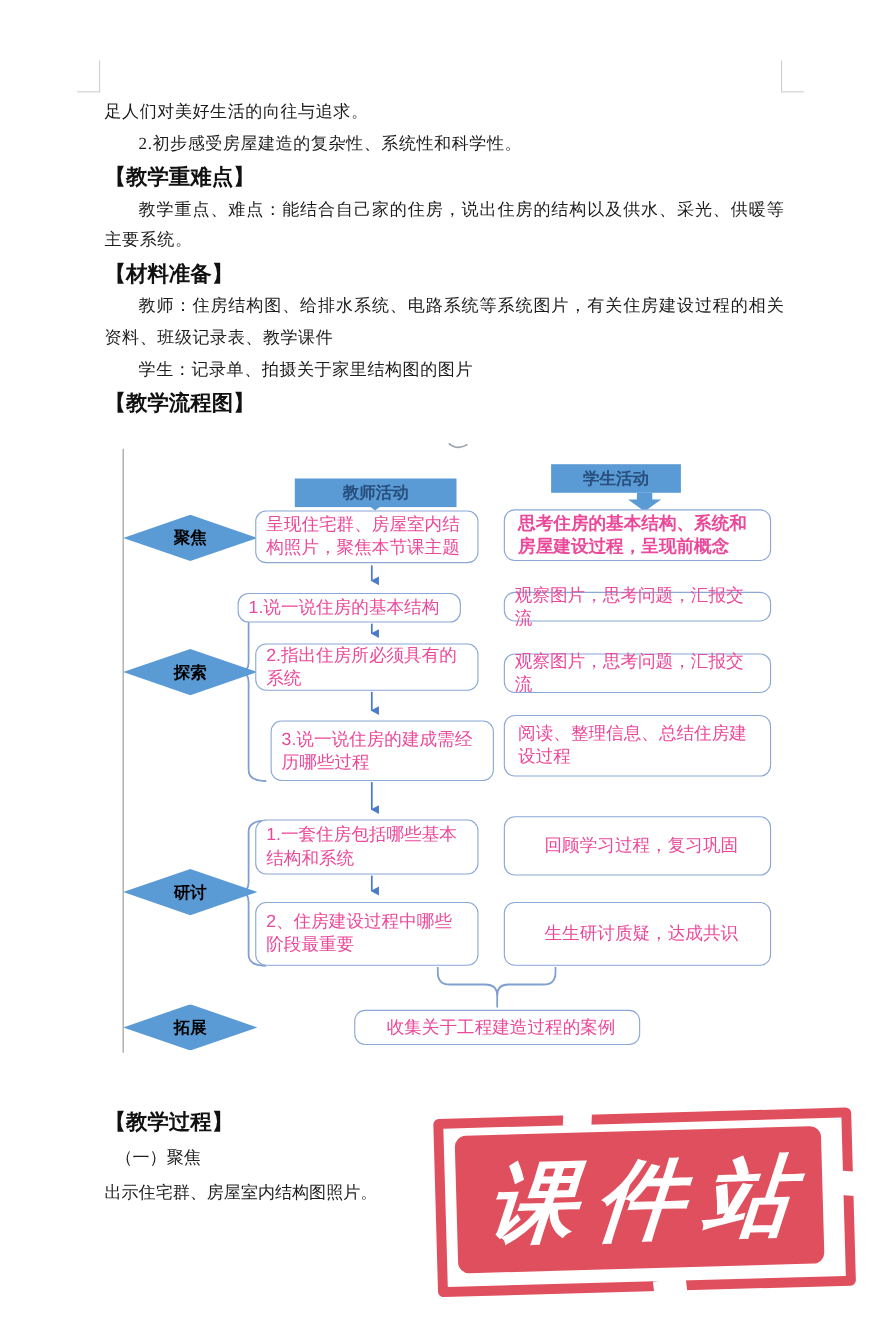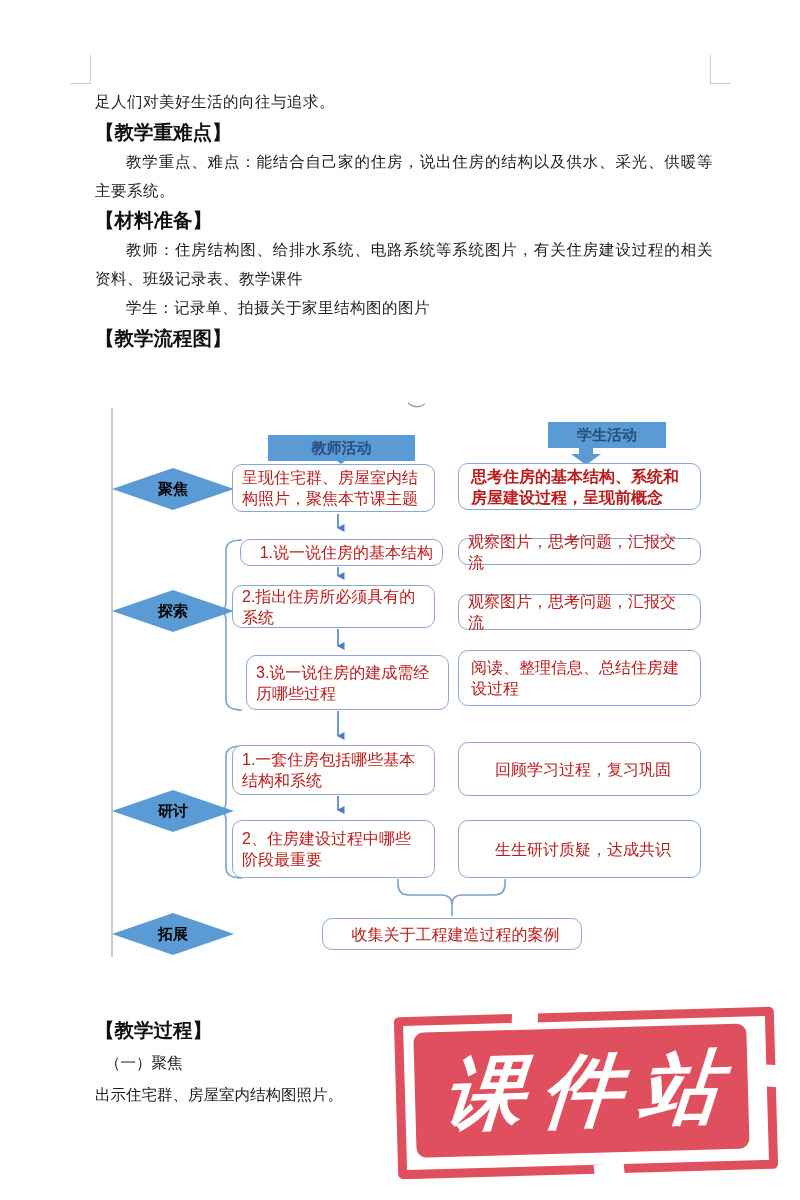--- a/index.html
+++ b/index.html
@@ -26,30 +26,30 @@
   .flow svg.wires { position:absolute; left:0; top:0; }
 
   .colhead { position:absolute; background:#5b9bd5; color:#274f7d;
              display:flex; align-items:center; justify-content:center;
              font-size:15px; font-weight:bold; }
   .stage { position:absolute; left:112px; width:122px; height:42px; background:#5b9bd5;
            clip-path:polygon(50% 0,100% 50%,50% 100%,0 50%);
            color:#000000; font-weight:bold; font-size:15px;
            display:flex; align-items:center; justify-content:center; }
   .fbox { position:absolute; background:#fff; border:1.6px solid #8aa7d6; border-radius:10px;
-          font-size:16px; line-height:21px; color:#b91c1c;
+          font-size:16px; line-height:21px; color:#ec4899;
           display:flex; align-items:center; padding:2px 9px; }
   .fbox.pad { padding:2px 12px; }
   .fbox.center { justify-content:center; text-align:center;padding-left:16px; }
 
   
   .foot { position:absolute; left:95px; top:1005px; width:618px;
           font-family:"Liberation Serif", serif; color:#1c1c1c; font-size:15.5px; }
   .foot h2 { font-family:"Liberation Sans", sans-serif; font-weight:bold;
-             font-size:19.5px; line-height:31px; color:#111;margin-top:10px; }
+             font-size:19.5px; line-height:31px; color:#111; }
   .foot p { line-height:30px; }
   .foot p.step { padding-left:10px; line-height:34px; }
 
   
   .stamp { position:absolute; left:396px; top:1012px; width:380px; height:162px;
            transform:rotate(-1.6deg); z-index:9; }
   .stamp .frame { position:absolute; inset:0; border:9px solid #df4f5e; border-radius:5px; }
   .stamp .gap { position:absolute; background:#fff; }
   .stamp .gap.g1 { left:118px; top:-2px; width:26px; height:12px; transform:rotate(4deg); }
   .stamp .gap.g2 { left:196px; bottom:-2px; width:30px; height:12px; transform:rotate(-5deg); }
@@ -64,20 +64,21 @@
 </head>
 <body>
 
 <div class="page">
 
   <div class="corner left"></div>
   <div class="corner right"></div>
 
   <div class="doc">
     <p>足人们对美好生活的向往与追求。</p>
+    <p class="indent">2.初步感受房屋建造的复杂性、系统性和科学性。</p>
     <h2>【教学重难点】</h2>
     <p class="indent">教学重点、难点：能结合自己家的住房，说出住房的结构以及供水、采光、供暖等主要系统。</p>
     <h2>【材料准备】</h2>
     <p class="indent">教师：住房结构图、给排水系统、电路系统等系统图片，有关住房建设过程的相关资料、班级记录表、教学课件</p>
     <p class="indent">学生：记录单、拍摄关于家里结构图的图片</p>
     <h2>【教学流程图】</h2>
   </div>
 
   <div class="flow">
 
@@ -103,31 +104,31 @@
 
       <path fill="none" stroke="#7f9fd0" stroke-width="1.6" d="M242,140 Q226,140 226,150 L226,202 Q226,211 218,211 Q226,211 226,220 L226,300 Q226,310 242,310"></path>
 
       <path fill="none" stroke="#7f9fd0" stroke-width="1.6" d="M242,346 Q226,346 226,356 L226,402 Q226,411 218,411 Q226,411 226,420 L226,468 Q226,478 242,478"></path>
 
       <path fill="none" stroke="#7f9fd0" stroke-width="1.6" d="M398,479 v5 q0,11 11,11 h32 q11,0 11,10 v11"></path>
       <path fill="none" stroke="#7f9fd0" stroke-width="1.6" d="M505,479 v5 q0,11 -11,11 h-32 q-10,0 -10,10"></path>
     </svg>
 
     <div class="colhead" style="left:268px; top:35px; width:147px; height:26px;">教师活动</div>
-    <div class="colhead" style="left:548px; top:22px; width:118px; height:26px;">学生活动</div>
+    <div class="colhead" style="left:501px; top:22px; width:118px; height:26px;">学生活动</div>
 
     <div class="stage" style="top:68px;">聚焦</div>
     <div class="stage" style="top:190px;">探索</div>
     <div class="stage" style="top:390px;">研讨</div>
     <div class="stage" style="top:513px;">拓展</div>
 
     <div class="fbox" style="left:232px; top:64px;  width:203px; height:48px;">
         <span>呈现住宅群、房屋室内结构照片，聚焦本节课主题</span>
       </div>
-    <div class="fbox" style="left:240px; top:139px; width:203px; height:27px;justify-content:flex-end;">
+    <div class="fbox" style="left:216px; top:139px; width:203px; height:27px;">
         <span>1.说一说住房的基本结构</span>
       </div>
     <div class="fbox" style="left:232px; top:185px; width:203px; height:43px;">
         <span>2.指出住房所必须具有的系统</span>
       </div>
     <div class="fbox" style="left:232px; top:255px; width:203px; height:55px;margin-left:14px;">
         <span>3.说一说住房的建成需经历哪些过程</span>
       </div>
     <div class="fbox" style="left:232px; top:345px; width:203px; height:50px;">
         <span>1.一套住房包括哪些基本结构和系统</span>

